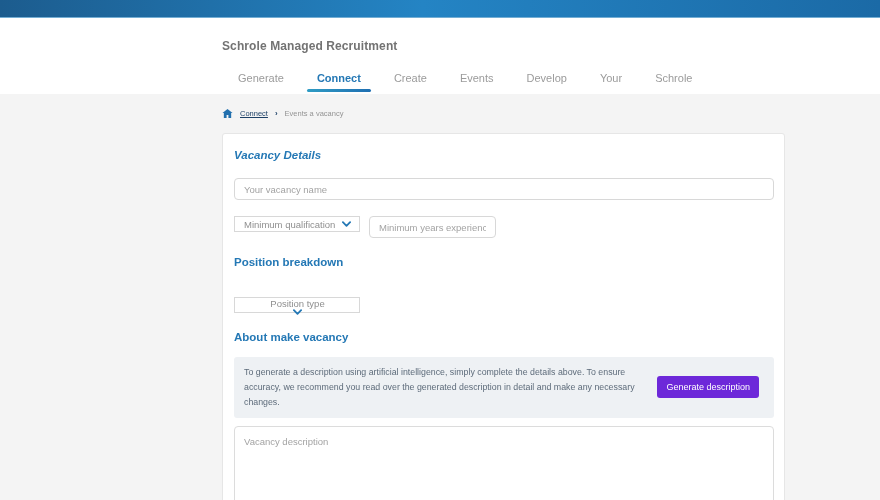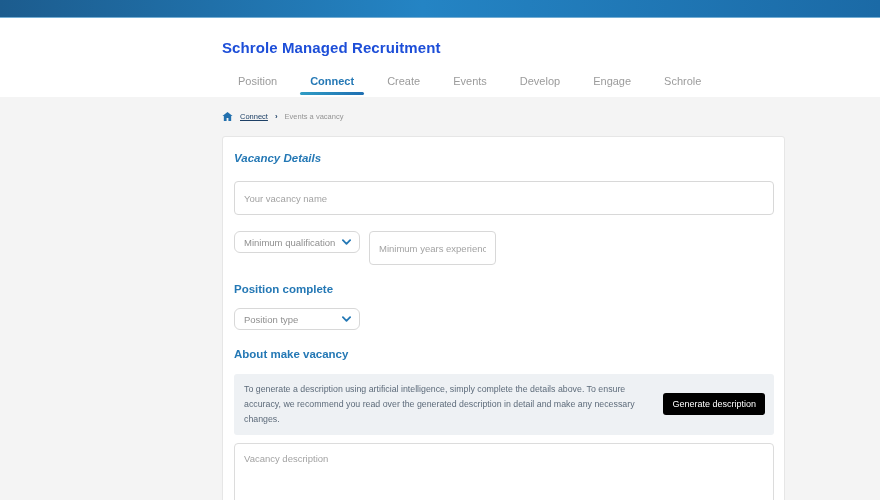--- a/index.html
+++ b/index.html
@@ -12,23 +12,23 @@
   
   .topbar {
     height: 18px;
     background: linear-gradient(90deg, #1c5c8e 0%, #2484c4 48%, #1b6aa6 100%);
     border-bottom: 1px solid #74aed4;
   }
   
   .header { background: #ffffff; padding-top: 21px; }
   .container { width: 563px; margin-left: 222px; }
   .app-title {
-    font-size: 15px;
+    font-size: 12px;
     font-weight: 700;
-    color: #1d4ed8;
+    color: #737373;
     letter-spacing: 0.1px;
   }
   .tabs {
     display: flex;
     gap: 13px;
     margin-top: 15px;
     margin-left: 6px;
   }
   .tab {
     position: relative;
@@ -86,63 +86,63 @@
   .text-input {
     display: block;
     width: 100%;
     height: 22px;
     border: 1px solid #d8d8d8;
     border-radius: 4px;
     background: #fff;
     font-family: "Liberation Sans", sans-serif;
     font-size: 9.5px;
     color: #444;
-    padding: 16px 9px;
+    padding: 4px 9px;
     outline: none;
   }
   .text-input::placeholder { color: #a3a3a3; opacity: 1; }
   .name-input { margin-top: 17px; }
   .field-row { display: flex; gap: 9px; margin-top: 16px; }
   .small { width: 127px; }
   .selectbox {
     width: 126px;
-    height: 22px;
+    height: 16px;
     border: 1px solid #d8d8d8;
-    border-radius: 6px;
+    border-radius: 0;
     background: #fff;
     display: flex;
     align-items: center;
     justify-content: space-between;
     padding: 0 8px 0 9px;
     font-size: 9.5px;
     color: #8f8f8f;
     cursor: pointer;
   }
   .selectbox .chev { display: inline-flex; }
-  .sel-position { margin-top: 13px; }
+  .sel-position { margin-top: 29px; flex-direction: column; }
   
   .ai-banner {
     margin-top: 14px;
     background: #eef1f4;
     border-radius: 3px;
     display: flex;
     align-items: center;
     justify-content: space-between;
     gap: 14px;
-    padding: 8px 9px 8px 10px;
+    padding: 8px 15px 8px 10px;
   }
   .ai-text {
     font-size: 8.8px;
     line-height: 1.7;
     color: #5d6b7a;
     max-width: 442px;
   }
   .generate-btn {
     flex: 0 0 auto;
-    background: #000000;
+    background: #6d28d9;
     color: #ffffff;
     border: none;
     border-radius: 3px;
     font-family: "Liberation Sans", sans-serif;
     font-size: 9px;
     padding: 6px 9px;
     cursor: pointer;
     white-space: nowrap;
   }
   
@@ -164,26 +164,26 @@
 </style>
 </head>
 <body>
 
 <div class="topbar"></div>
 
 <header class="header">
   <div class="container">
     <h1 class="app-title">Schrole Managed Recruitment</h1>
     <nav class="tabs">
-      <div class="tab">Position</div>
+      <div class="tab">Generate</div>
       <div class="tab active">Connect</div>
       <div class="tab">Create</div>
       <div class="tab">Events</div>
       <div class="tab">Develop</div>
-      <div class="tab">Engage</div>
+      <div class="tab">Your</div>
       <div class="tab">Schrole</div>
     </nav>
   </div>
 </header>
 
 <div class="page">
   <div class="container">
 
     <div class="breadcrumb">
       <span class="crumb-home">
@@ -207,21 +207,21 @@
           <span>Minimum qualification</span>
           <span class="chev">
             <svg width="9" height="6" viewBox="0 0 10 6" fill="none" stroke="#2478b5" stroke-width="2" stroke-linecap="round" stroke-linejoin="round">
               <path d="M1 1 L5 5 L9 1"></path>
             </svg>
           </span>
         </div>
         <input class="text-input small" type="text" placeholder="Minimum years experience" style="">
       </div>
 
-      <h2 class="section-title st-2">Position complete</h2>
+      <h2 class="section-title st-2">Position breakdown</h2>
 
       <div class="selectbox sel-position">
         <span>Position type</span>
         <span class="chev">
           <svg width="9" height="6" viewBox="0 0 10 6" fill="none" stroke="#2478b5" stroke-width="2" stroke-linecap="round" stroke-linejoin="round">
             <path d="M1 1 L5 5 L9 1"></path>
           </svg>
         </span>
       </div>
 

